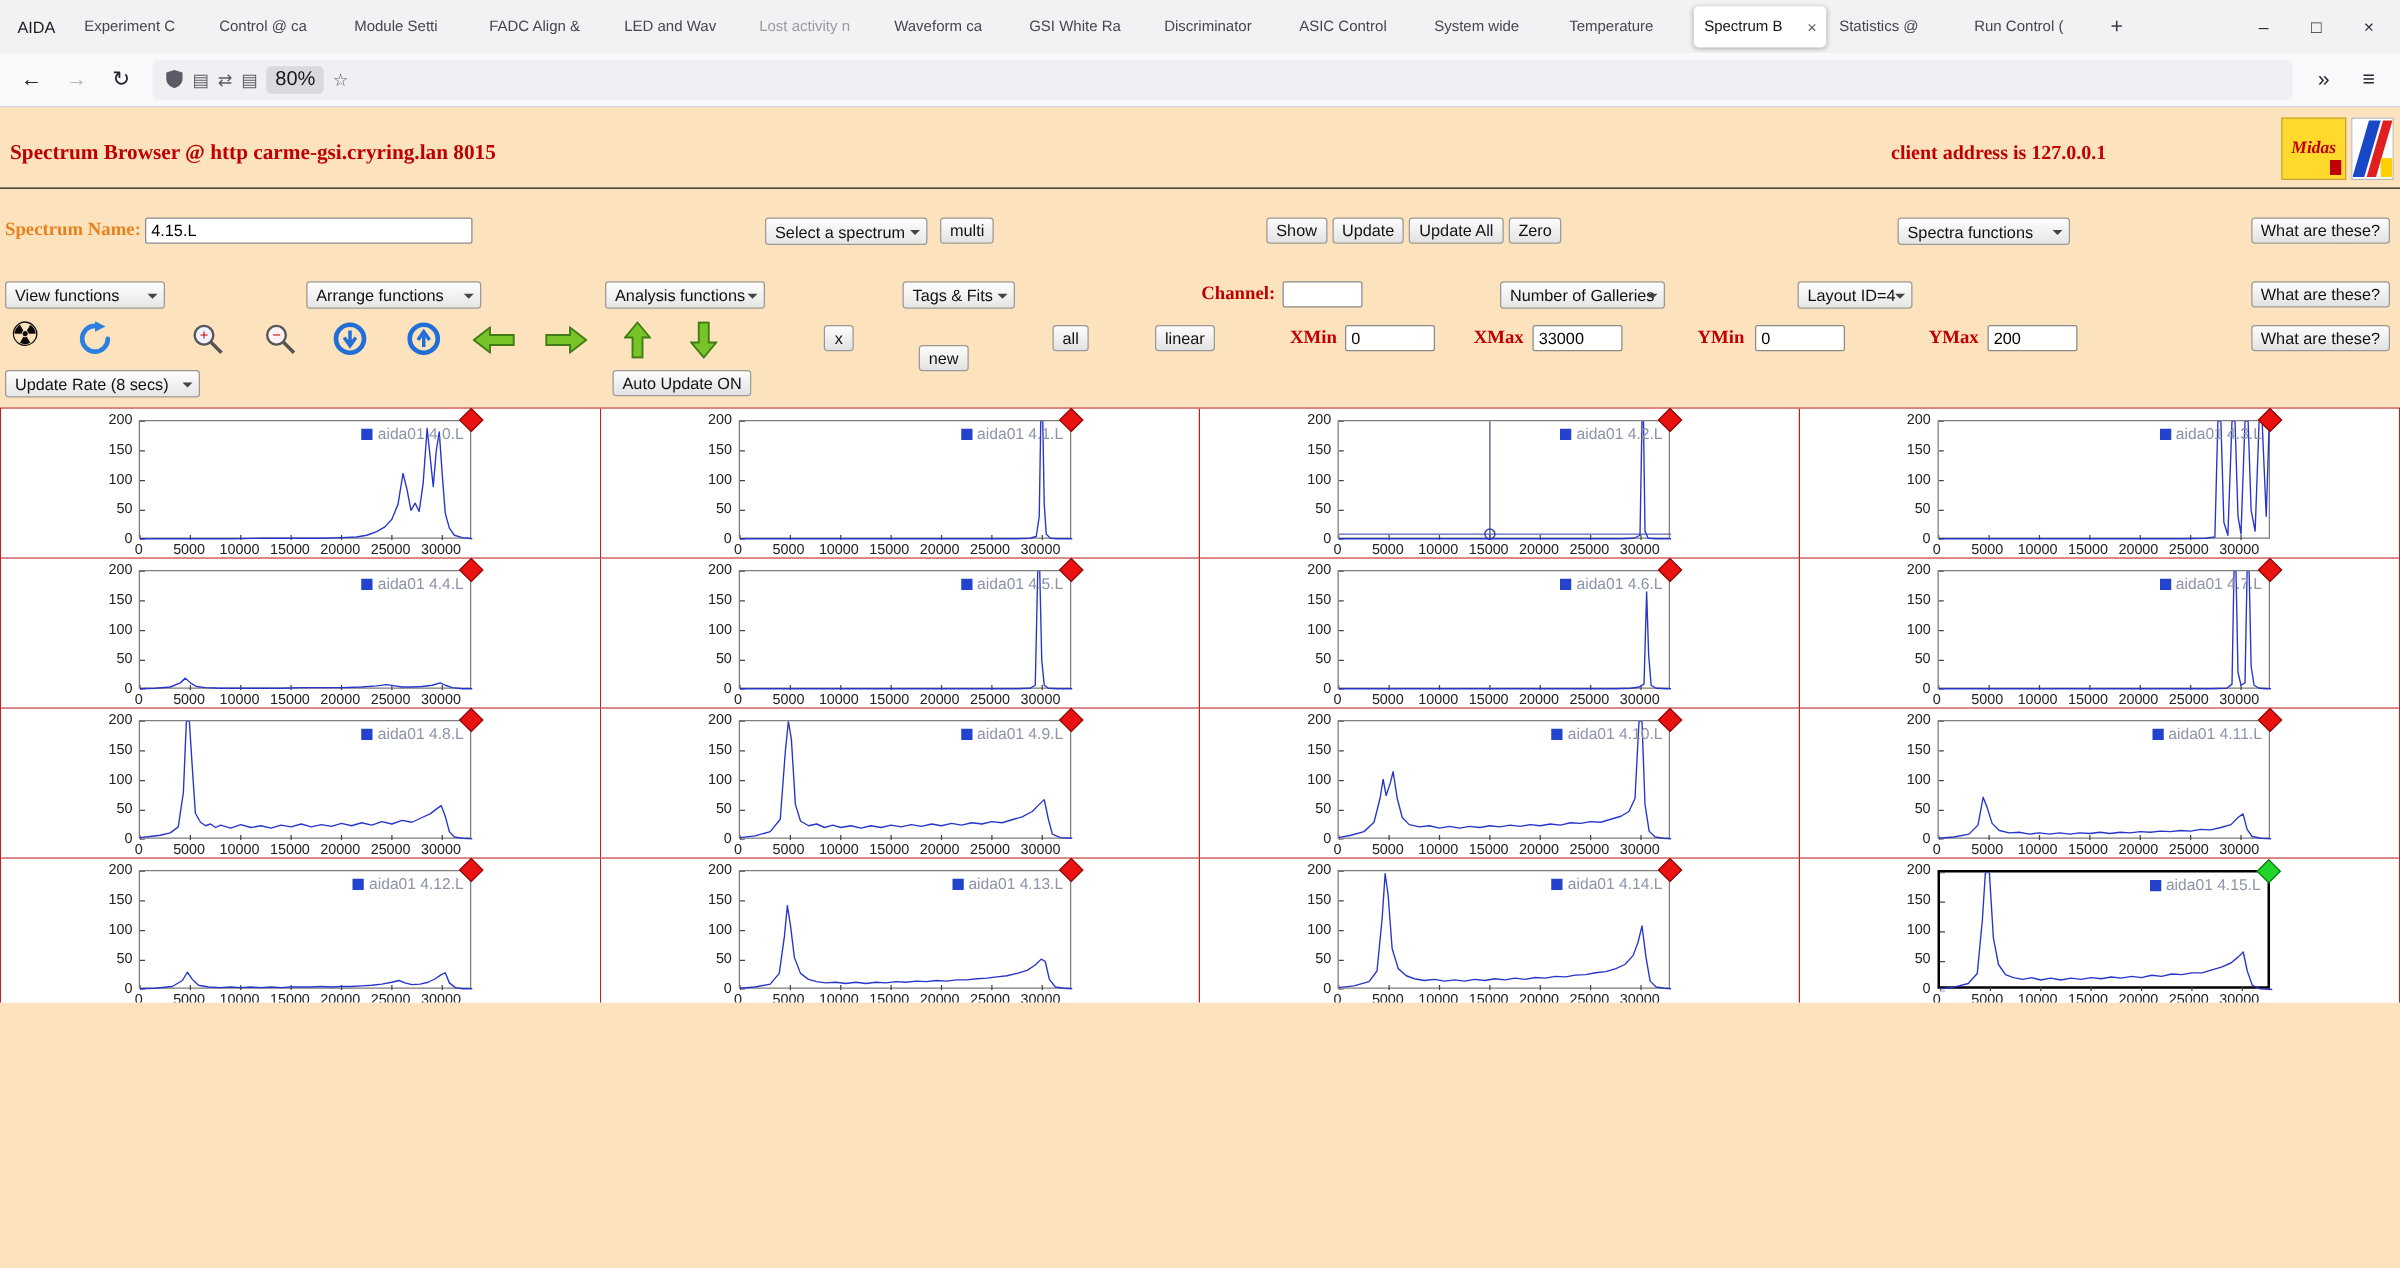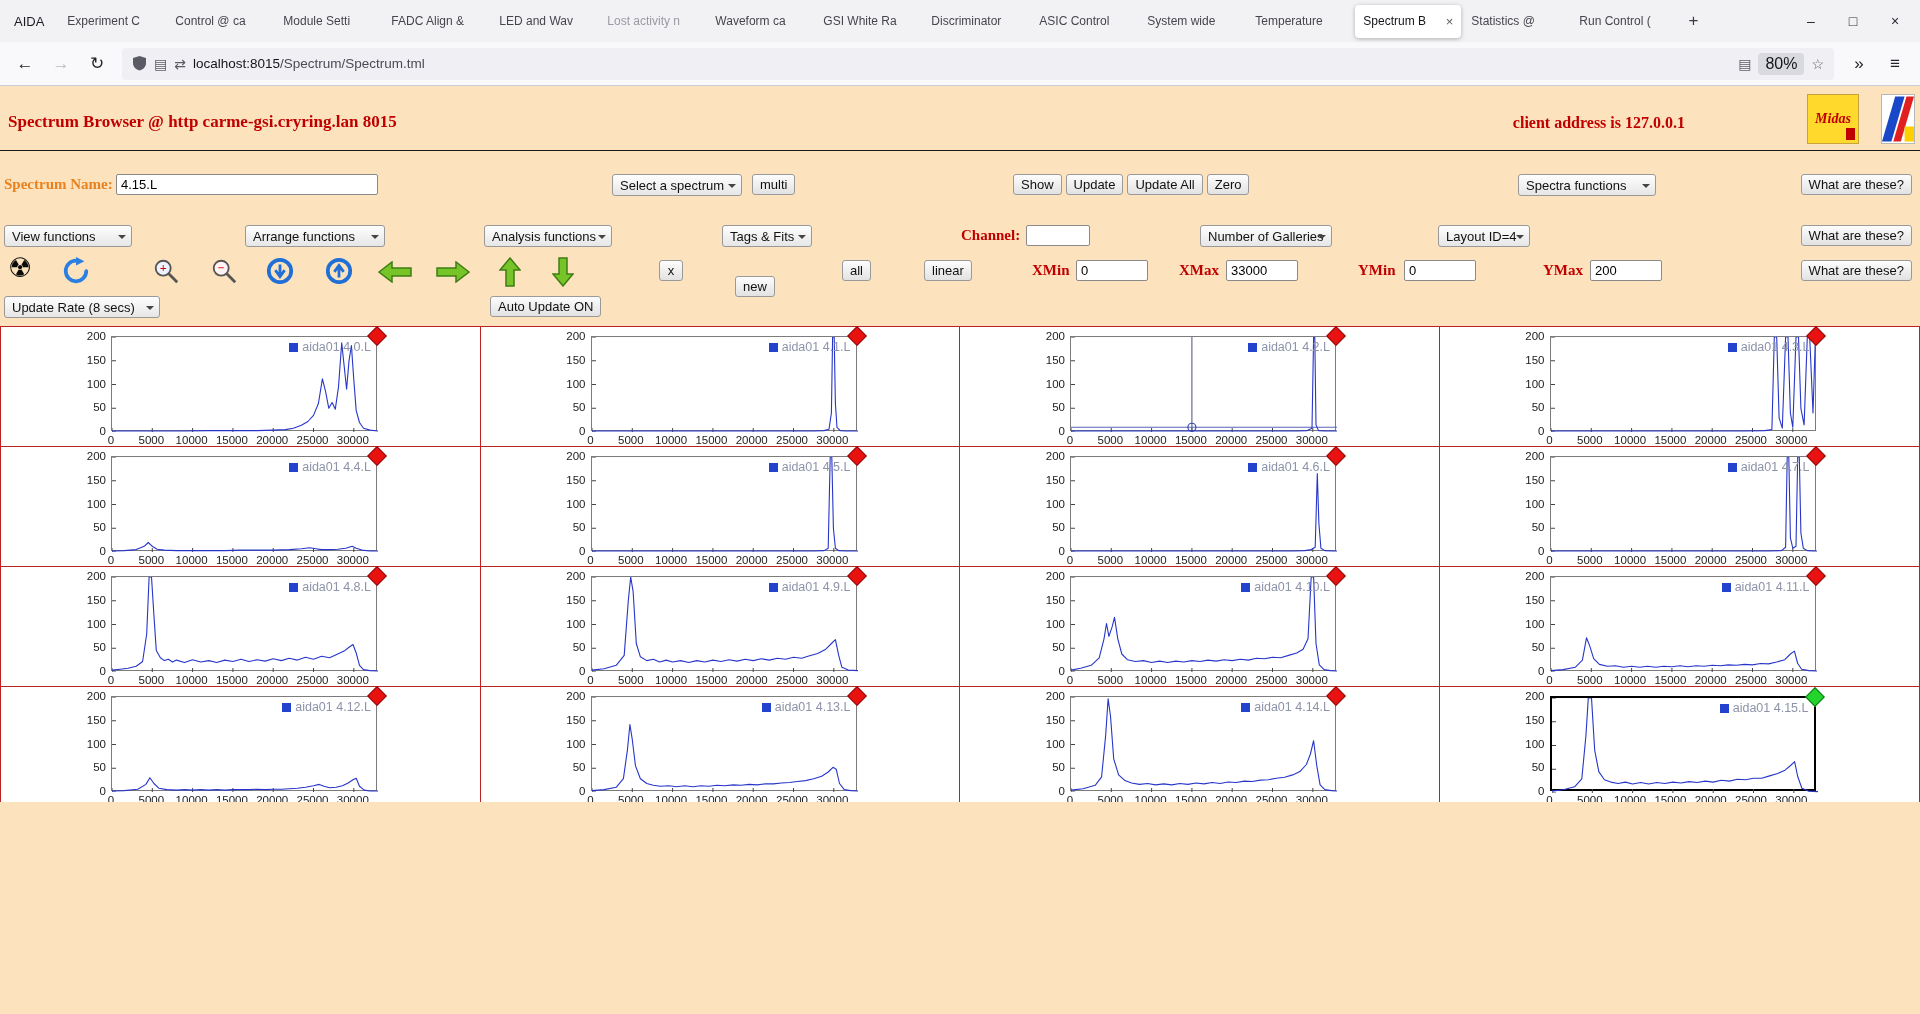--- a/index.html
+++ b/index.html
@@ -26,21 +26,21 @@
 .url-host{color:#15141a}
 .url-path{color:#4a4a55}
 .uicon{color:#5b5b66;font-size:14px;line-height:1}
 .zoom-pill{background:#d9d9e0;border-radius:4px;padding:2px 7px;font-size:16px;color:#15141a}
 
 
 .page{position:relative;height:716px;background:#fce3bd;font-family:"Liberation Serif",serif;overflow:hidden}
 .page-header{position:relative;height:64px}
 .page-title{position:absolute;left:8px;top:26px;font-size:17px;font-weight:bold;color:#c00000}
 .client{position:absolute;right:235px;top:28px;font-size:16px;font-weight:bold;color:#c00000}
-.logos{position:absolute;right:5px;top:8px;display:flex;gap:22px}
+.logos{position:absolute;right:5px;top:8px;display:flex;gap:4px}
 .logo-midas{position:relative;width:52px;height:50px;background:#ffd92b;border:1px solid #c8a23a;display:flex;align-items:center;justify-content:center;font:italic bold 14px "Liberation Serif",serif;color:#c00000}
 .logo-midas::after{content:"";position:absolute;right:3px;bottom:3px;width:9px;height:12px;background:#c00000}
 .logo-fair{width:34px;height:50px;border:1px solid #b8b8b8;background:#fff}
 hr.rule{border:none;border-top:1px solid #1a1a1a;margin:0}
 .row{position:relative}
 .rlabel{position:absolute;font-size:15px;font-weight:bold;color:#c00000;white-space:nowrap}
 .olabel{color:#e8821e}
 .select{position:absolute;height:22px;background:linear-gradient(#fefefe,#e6e6e6);border:1px solid #999;border-radius:3px;font:13px "Liberation Sans",sans-serif;color:#111;display:flex;align-items:center;padding:0 18px 0 7px;white-space:nowrap;overflow:hidden}
 .select::after{content:"";position:absolute;right:5px;top:9px;border:4px solid transparent;border-top-color:#444}
 .btn{background:linear-gradient(#fdfdfd,#e2e2e2);border:1px solid #9a9a9a;border-radius:3px;font:13px "Liberation Sans",sans-serif;color:#111;padding:2px 7px;white-space:nowrap}
@@ -141,24 +141,20 @@
 <div class="navbar">
   <div class="navbtn">←</div>
   <div class="navbtn disabled">→</div>
   <div class="navbtn">↻</div>
   <div class="urlbar">
     <span class="uicon"><svg width="15" height="16" viewBox="0 0 15 16">
           <path d="M7.5 1 L14 3 V8 C14 12 11 14.5 7.5 15.5 C4 14.5 1 12 1 8 V3 Z" fill="#5b5b66"></path>
         </svg></span>
     <span class="uicon">▤</span>
     <span class="uicon">⇄</span>
-    <span class="url-text">
-        <span class="url-host">localhost:8015</span>
-        <span class="url-path">/Spectrum/Spectrum.tml</span>
-      </span>
     <span class="uicon">▤</span>
     <span class="zoom-pill">80%</span>
     <span class="uicon">☆</span>
   </div>
   <div class="navbtn">»</div>
   <div class="navbtn">≡</div>
 </div>
 
 <div class="page">
 

